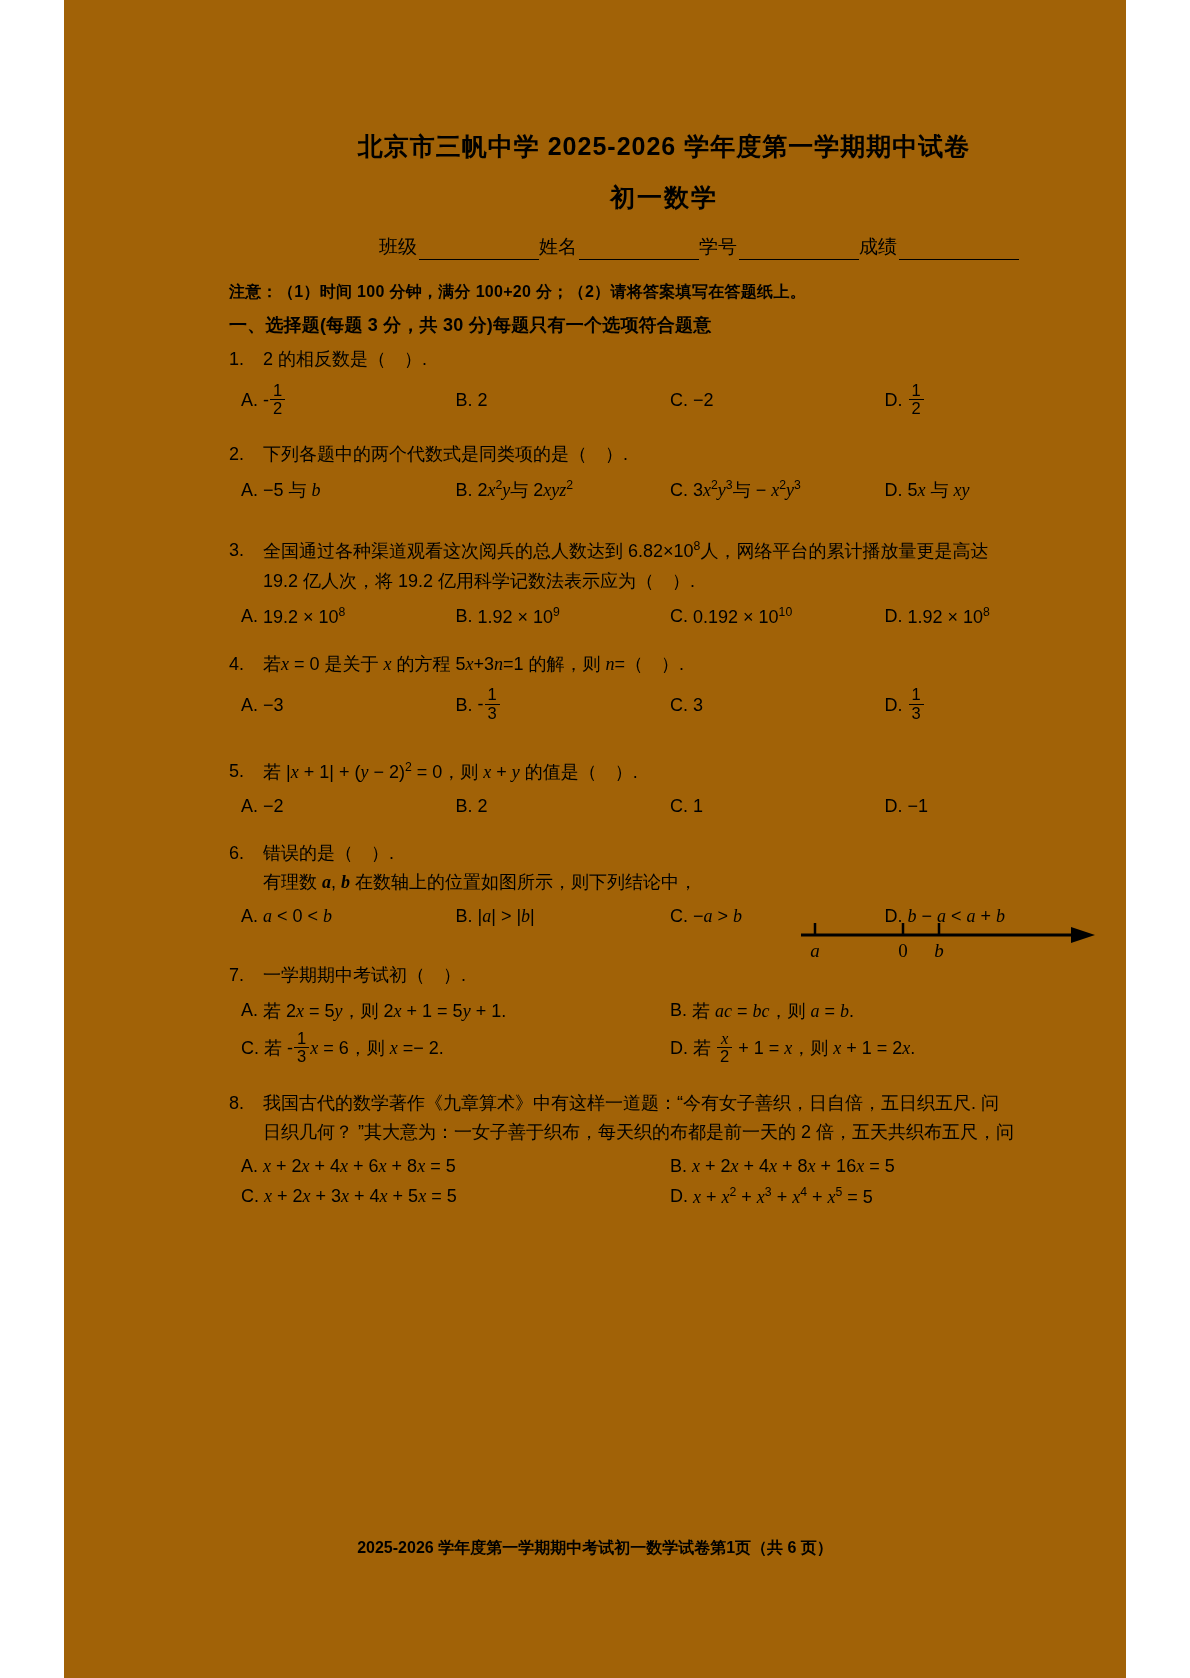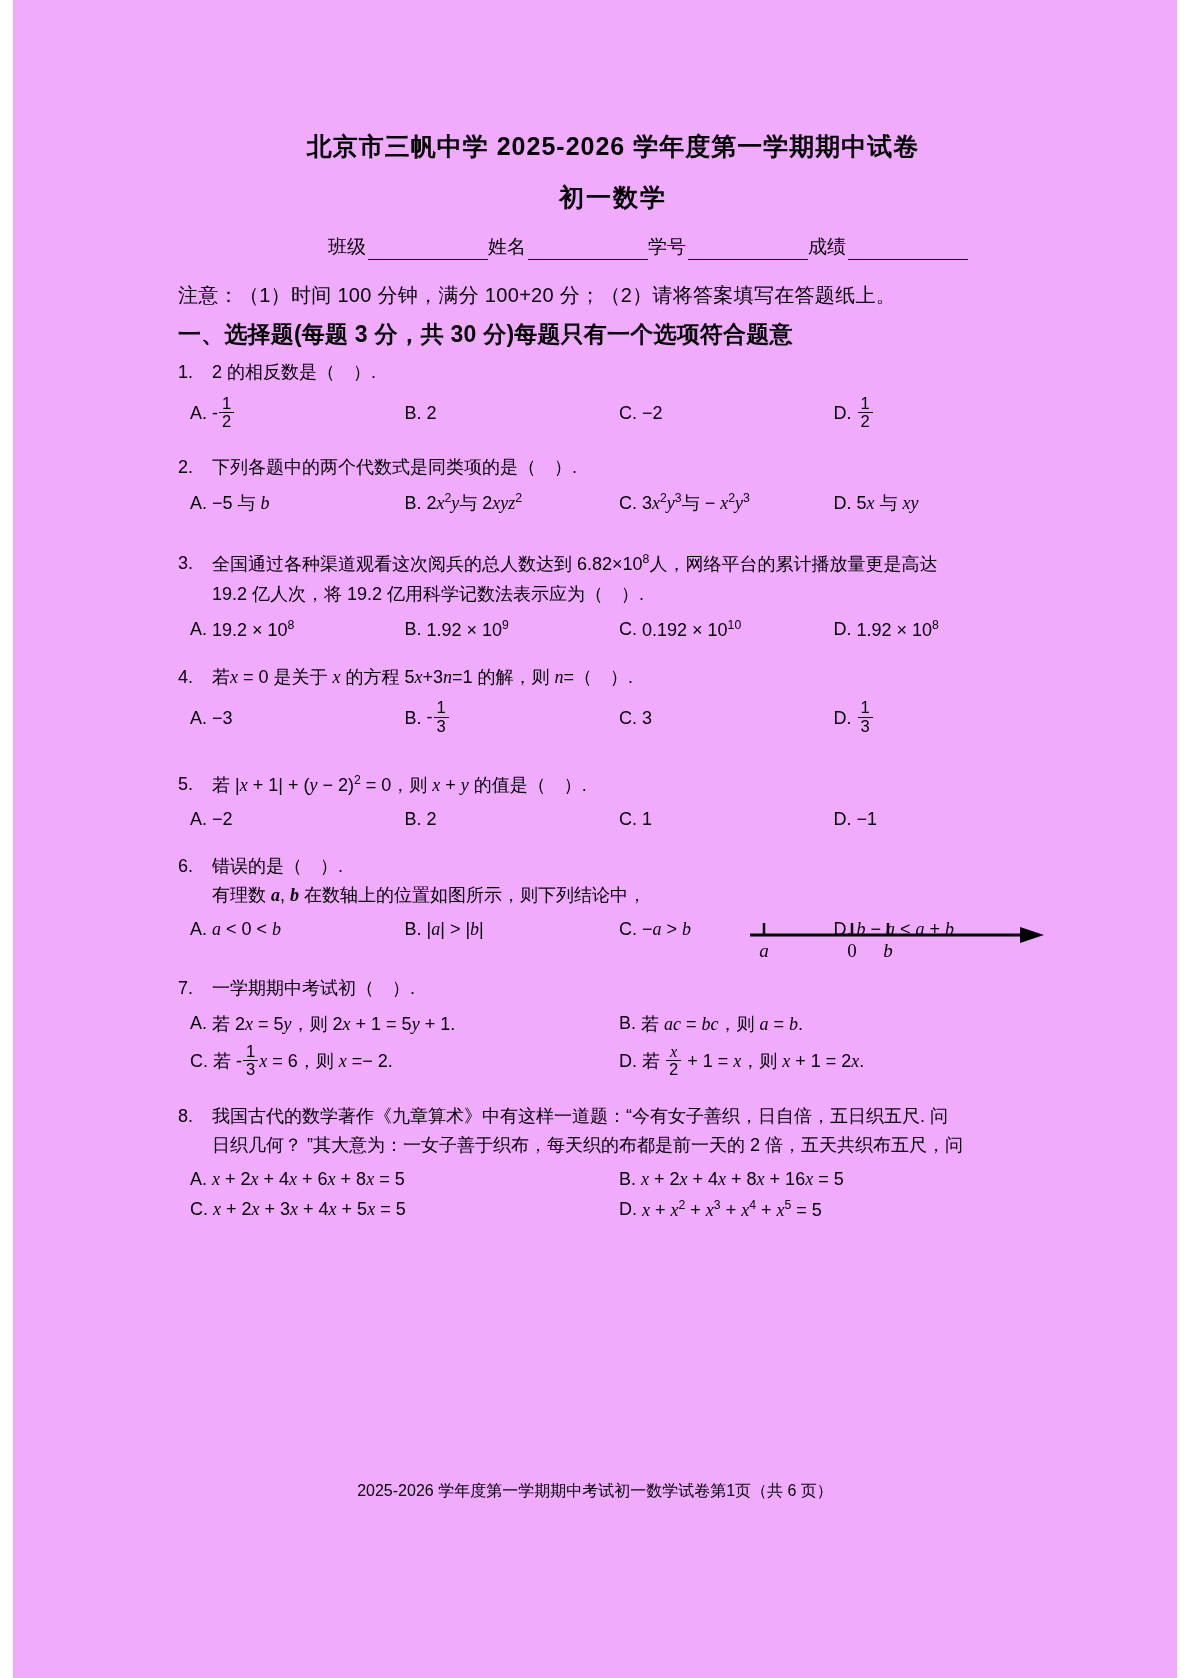--- a/index.html
+++ b/index.html
@@ -6,24 +6,24 @@
     margin: 0;
     padding: 0;
     background: #ffffff;
   }
   body {
     font-family: "Liberation Serif", "DejaVu Serif", serif;
     color: #000;
   }
   .page {
     position: relative;
-    width: 1164px;
+    width: 1062px;
     height: 1678px;
     margin: 0 auto;
-    background: #f0abfc;
+    background: #a16207;
     overflow: hidden;
   }
   .sheet {
     position: absolute;
     left: 165px;
     top: 130px;
     width: 870px;
   }
 
   
@@ -62,29 +62,29 @@
     display: inline-block;
     border-bottom: 1.6px solid #000;
     height: 17px;
     width: 120px;
     margin-left: 2px;
   }
 
   
   .notice {
     font-family: "Liberation Sans", "DejaVu Sans", sans-serif;
-    font-weight: normal;
-    font-size: 20px;
+    font-weight: bold;
+    font-size: 16px;
     margin: 0 0 10px 0;
     letter-spacing: 0.3px;
   }
   .section-heading {
     font-family: "Liberation Sans", "DejaVu Sans", sans-serif;
     font-weight: bold;
-    font-size: 23px;
+    font-size: 18px;
     margin: 0 0 8px 0;
     letter-spacing: 0.2px;
   }
 
   
   .q {
     margin: 0 0 4px 0;
   }
   .q-stem {
     display: flex;
@@ -147,24 +147,24 @@
     font-style: italic;
     font-family: "Liberation Serif", serif;
     font-size: 19px;
   }
 
   
   .footer {
     position: absolute;
     left: 0;
     right: 0;
-    top: 1481px;
+    top: 1538px;
     text-align: center;
     font-family: "Liberation Sans", "DejaVu Sans", sans-serif;
-    font-weight: normal;
+    font-weight: bold;
     font-size: 16px;
   }
 
   .gap-sm { height: 10px; }
   .gap-md { height: 22px; }
 </style>
 </head>
 <body>
 
 <div class="page">

